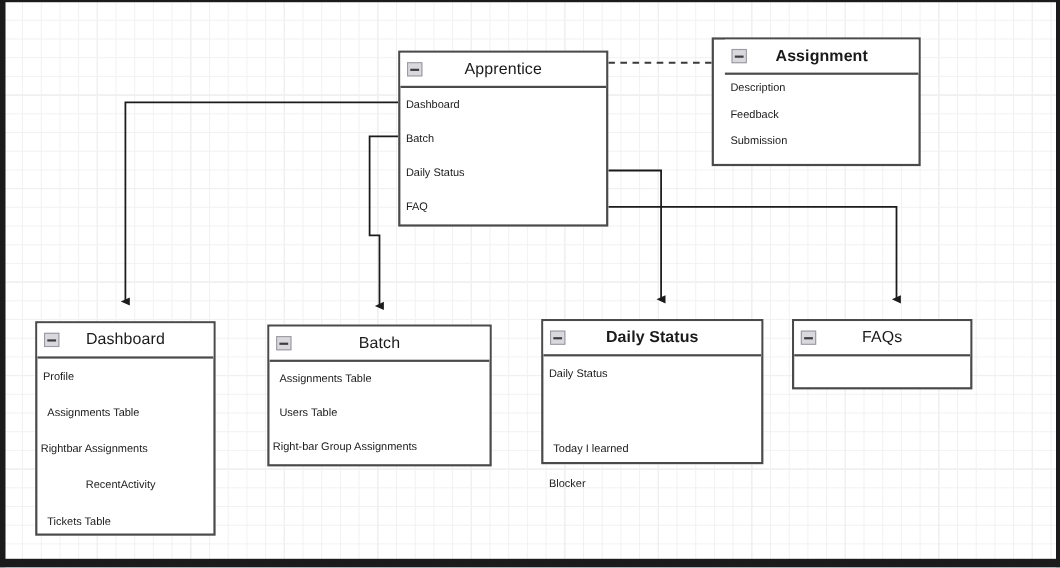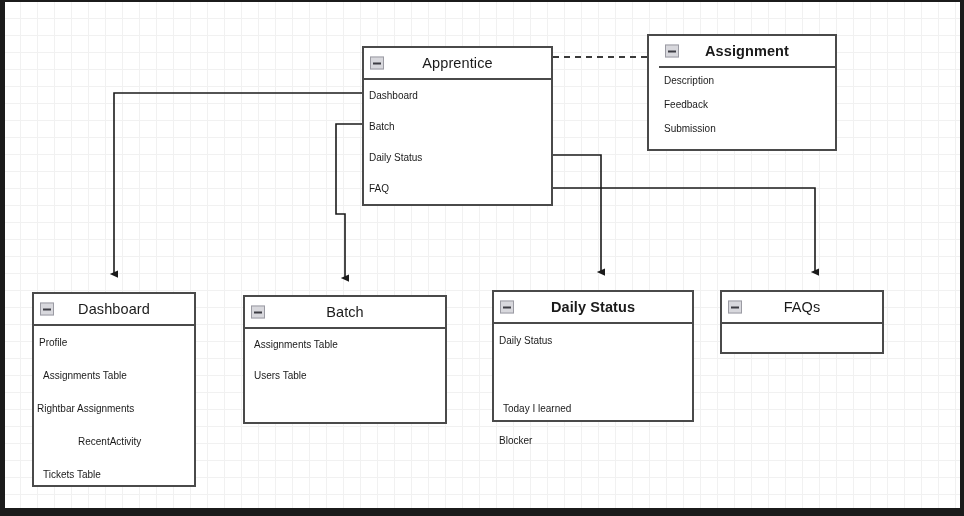--- a/index.html
+++ b/index.html
@@ -174,20 +174,21 @@
         </div>
       </div>
       <div class="umlbox" style="left: 243px; top: 295px; width: 204px; height: 129px;">
         <div class="uml-header">
           <span class="collapse-icon"></span>
           <span class="uml-title">Batch</span>
         </div>
         <div class="uml-body">
           <div class="uml-row indent-1" style="height: 31px;">Assignments Table</div>
           <div class="uml-row indent-1" style="height: 31px;">Users Table</div>
+          <div class="uml-row indent-2" style="height: 31px;">Right-bar Group Assignments</div>
         </div>
       </div>
       <div class="umlbox" style="left: 492px; top: 290px; width: 202px; height: 132px;">
         <div class="uml-header">
           <span class="collapse-icon"></span>
           <span class="uml-title bold">Daily Status</span>
         </div>
         <div class="uml-body">
           <div class="uml-row" style="height: 32px;">Daily Status</div>
           <div class="uml-row indent-1" style="height: 32px; margin-top: 36px;">Today I learned</div>

